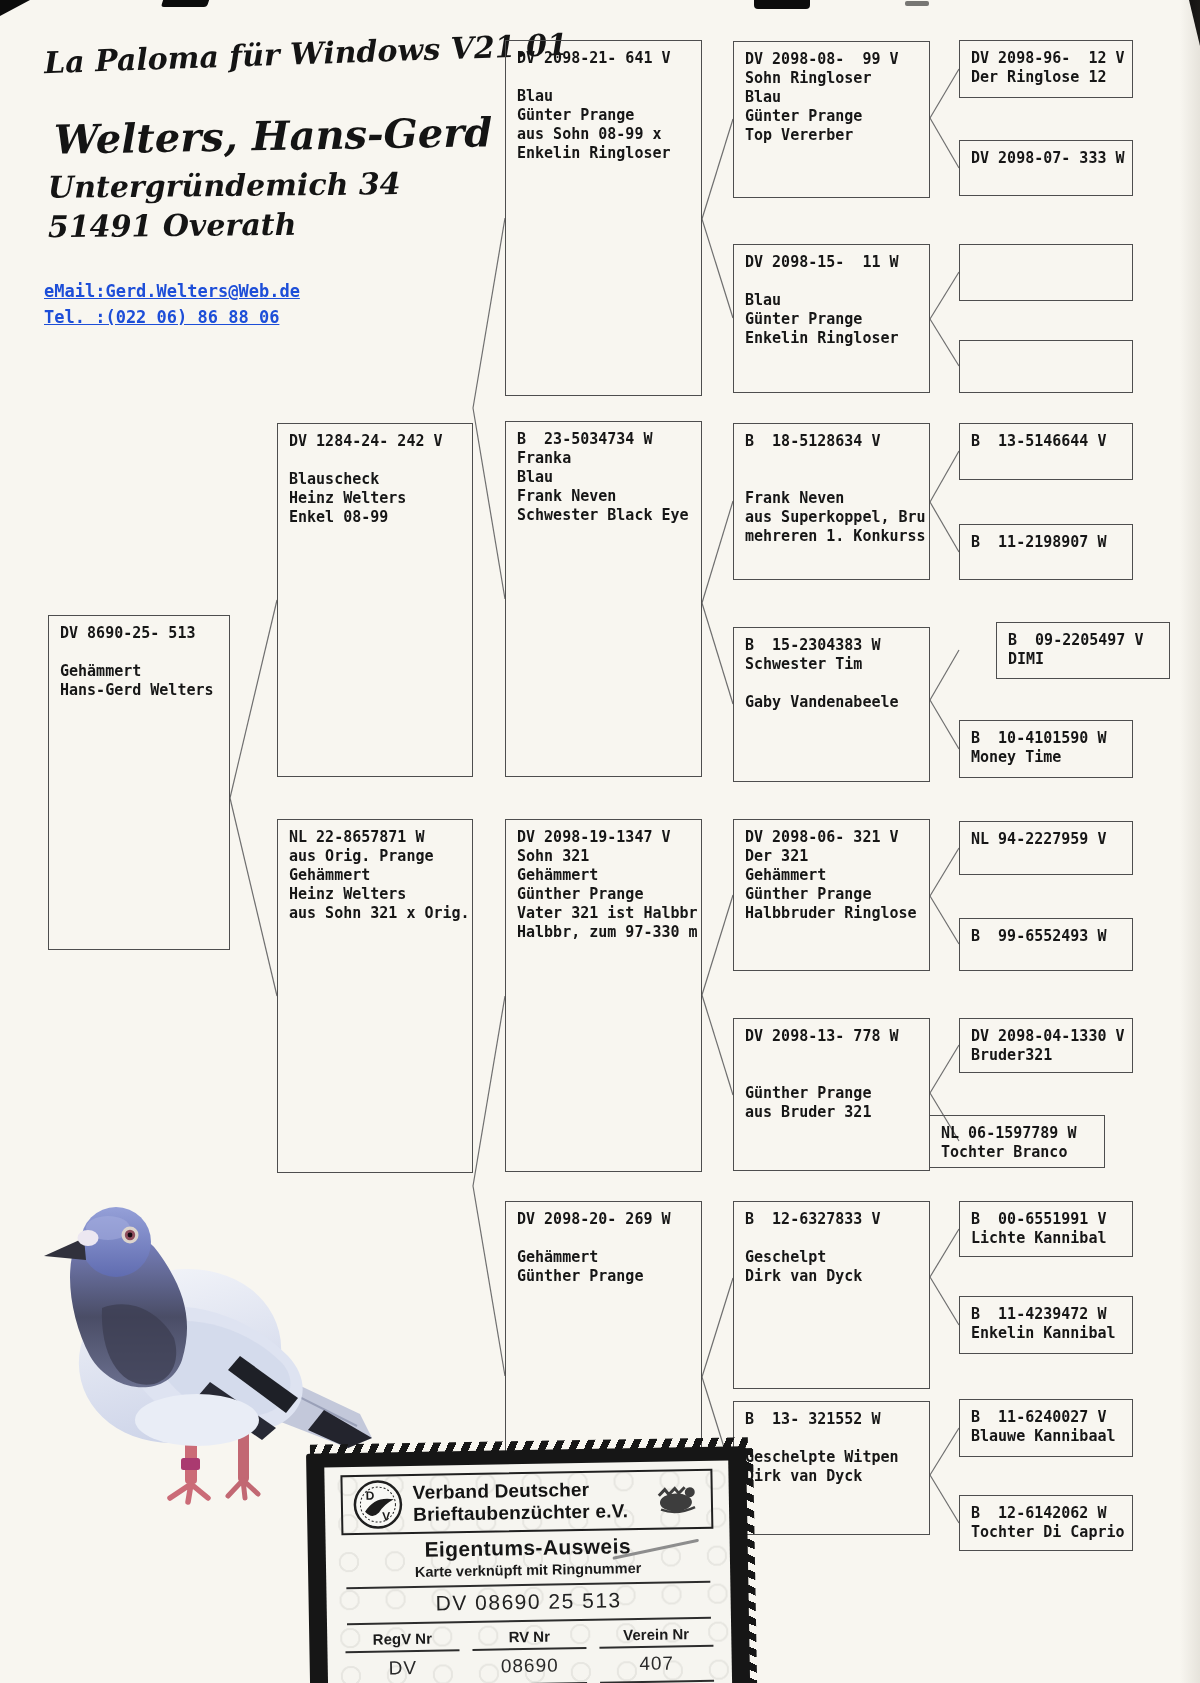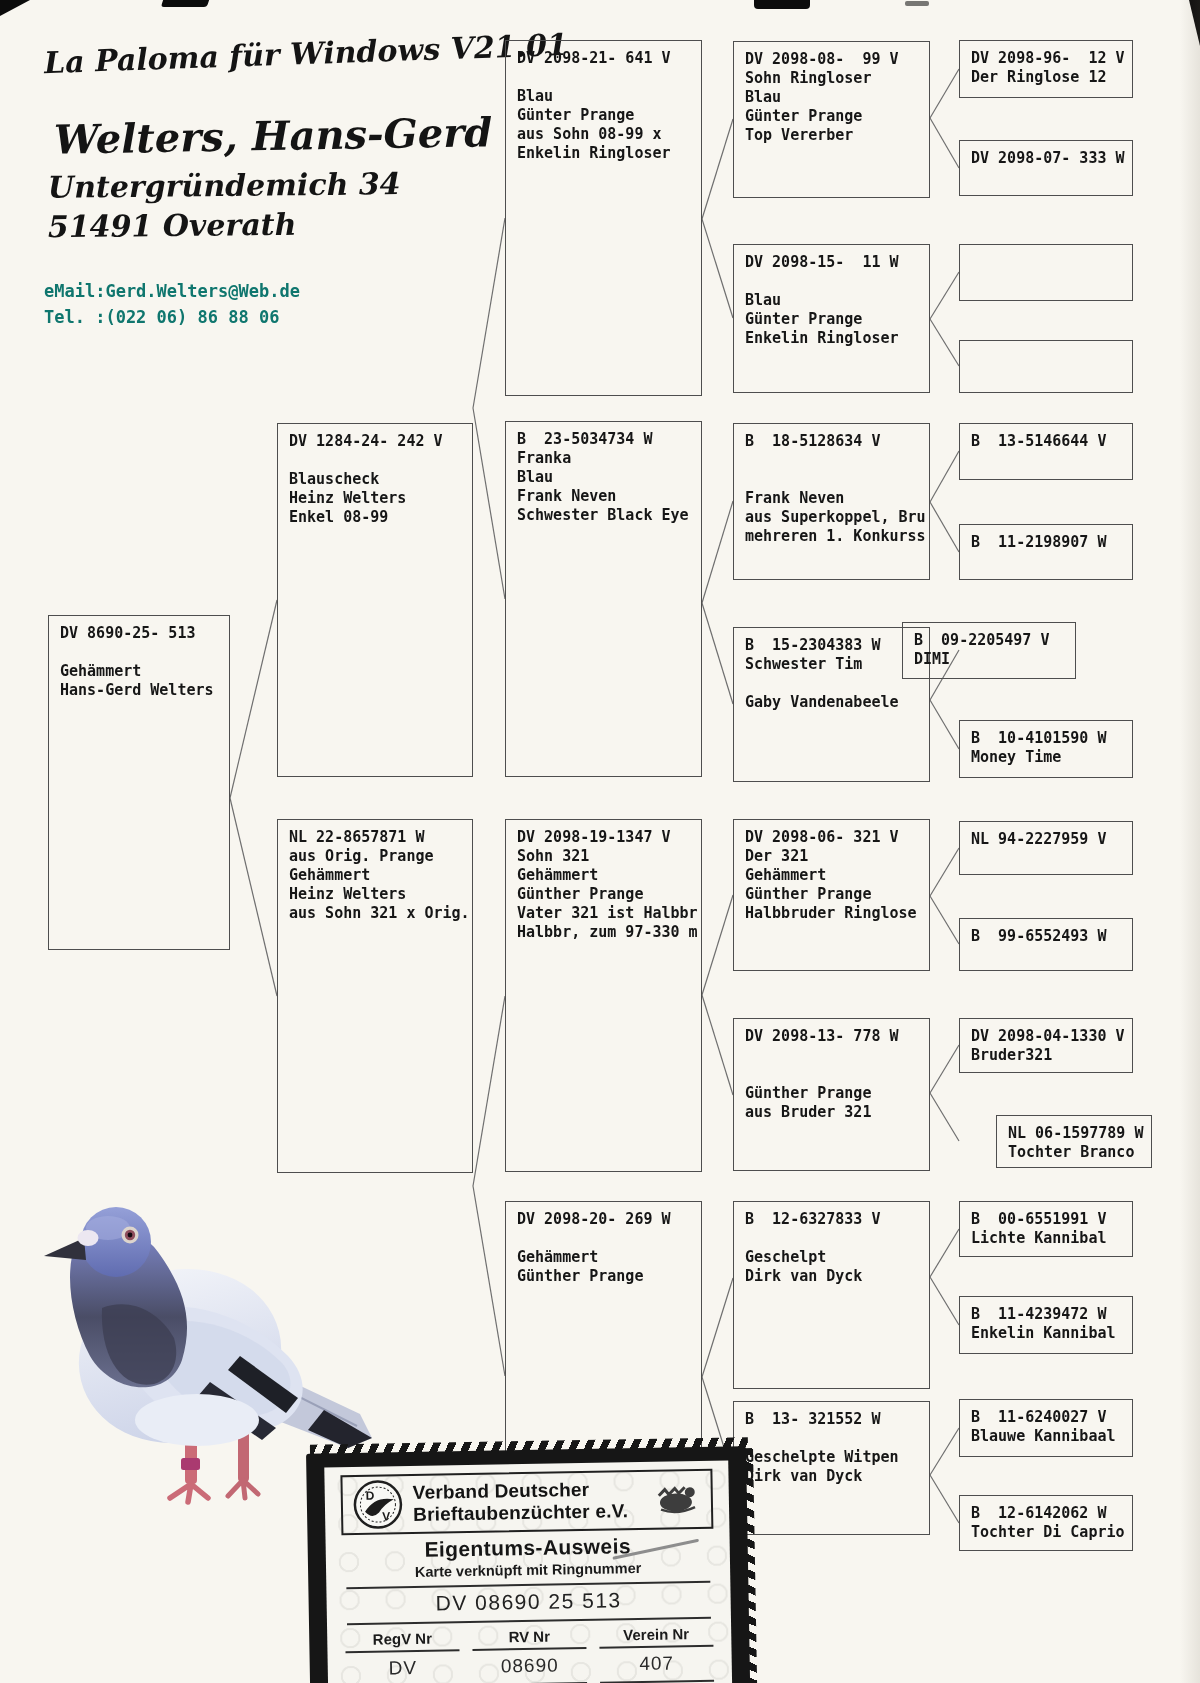--- a/index.html
+++ b/index.html
@@ -24,21 +24,21 @@
 
   
   .hw {
     position:absolute; color:#141414; white-space:nowrap;
     font-family:"DejaVu Serif", serif; font-style:italic; font-weight:bold;
   }
   .hw-title   { left:44px; top:36px;  font-size:30px; transform:rotate(-2deg); }
   .hw-name    { left:54px; top:112px; font-size:40px; transform:rotate(-1deg); }
   .hw-addr1   { left:48px; top:168px; font-size:30px; transform:rotate(-0.6deg); }
   .hw-addr2   { left:48px; top:208px; font-size:30px; transform:rotate(-0.6deg); }
-  .mono-line  { position:absolute; font:bold 17px/26px "DejaVu Sans Mono", monospace; color:#0f766e; white-space:pre; }
+  .mono-line  { position:absolute; font:bold 17px/26px "DejaVu Sans Mono", monospace; color:#1d4ed8; white-space:pre;text-decoration:underline; }
   .mono-email { left:44px; top:278px; }
   .mono-tel   { left:44px; top:304px; }
 
   
   .connectors { position:absolute; left:0; top:0; z-index:1; pointer-events:none; }
   .connectors line { stroke:#6f6f6f; stroke-width:1.2; }
   .pbox {
     position:absolute; z-index:2; box-sizing:border-box;
     border:1.5px solid #4e4e4e; overflow:hidden; background:transparent;
   }
@@ -265,39 +265,39 @@
     </div>
   <div class="pbox" style="left:959px;top:340px;width:174px;height:53px">
       <pre class="ptext"></pre>
     </div>
   <div class="pbox" style="left:959px;top:423px;width:174px;height:57px">
       <pre class="ptext">B  13-5146644 V</pre>
     </div>
   <div class="pbox" style="left:959px;top:524px;width:174px;height:56px">
       <pre class="ptext">B  11-2198907 W</pre>
     </div>
-  <div class="pbox" style="left:902px;top:622px;width:174px;height:57px">
+  <div class="pbox" style="left:996px;top:622px;width:174px;height:57px">
       <pre class="ptext">B  09-2205497 V
 DIMI</pre>
     </div>
   <div class="pbox" style="left:959px;top:720px;width:174px;height:58px">
       <pre class="ptext">B  10-4101590 W
 Money Time</pre>
     </div>
   <div class="pbox" style="left:959px;top:821px;width:174px;height:54px">
       <pre class="ptext">NL 94-2227959 V</pre>
     </div>
   <div class="pbox" style="left:959px;top:918px;width:174px;height:53px">
       <pre class="ptext">B  99-6552493 W</pre>
     </div>
   <div class="pbox" style="left:959px;top:1018px;width:174px;height:55px">
       <pre class="ptext">DV 2098-04-1330 V
 Bruder321</pre>
     </div>
-  <div class="pbox" style="left:996px;top:1115px;width:156px;height:53px">
+  <div class="pbox" style="left:929px;top:1115px;width:176px;height:53px">
       <pre class="ptext">NL 06-1597789 W
 Tochter Branco</pre>
     </div>
   <div class="pbox" style="left:959px;top:1201px;width:174px;height:56px">
       <pre class="ptext">B  00-6551991 V
 Lichte Kannibal</pre>
     </div>
   <div class="pbox" style="left:959px;top:1296px;width:174px;height:58px">
       <pre class="ptext">B  11-4239472 W
 Enkelin Kannibal</pre>

